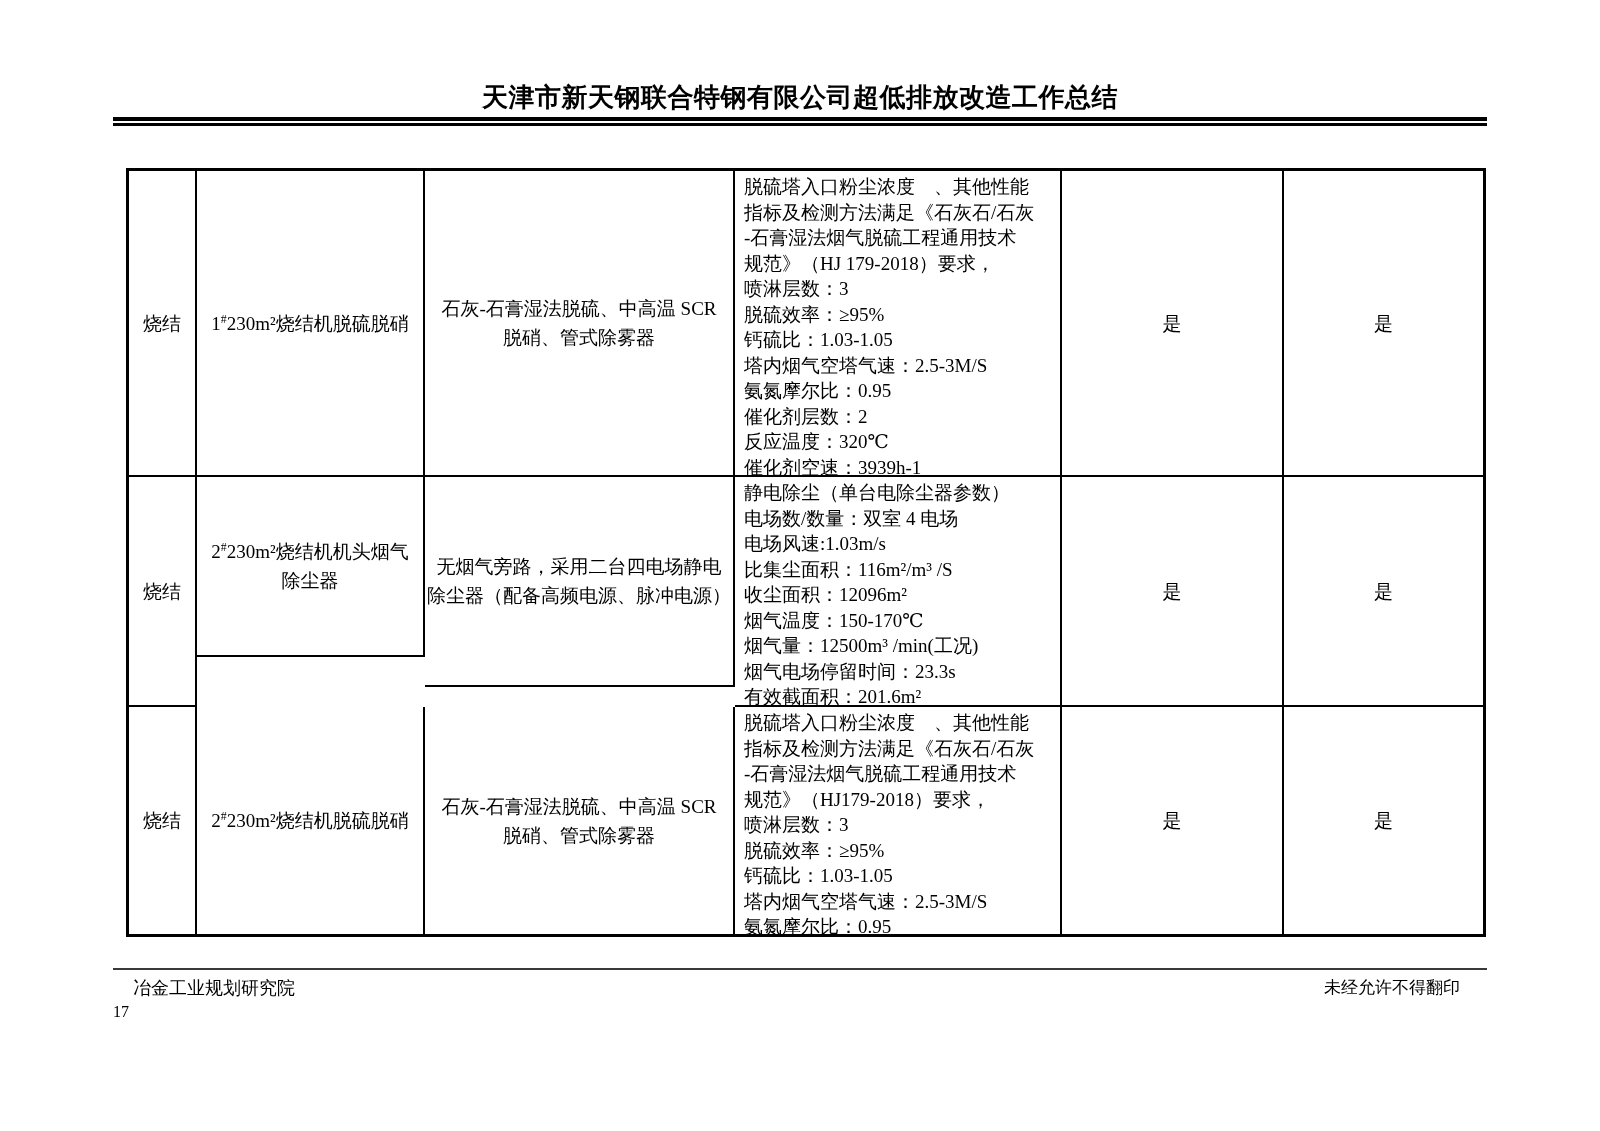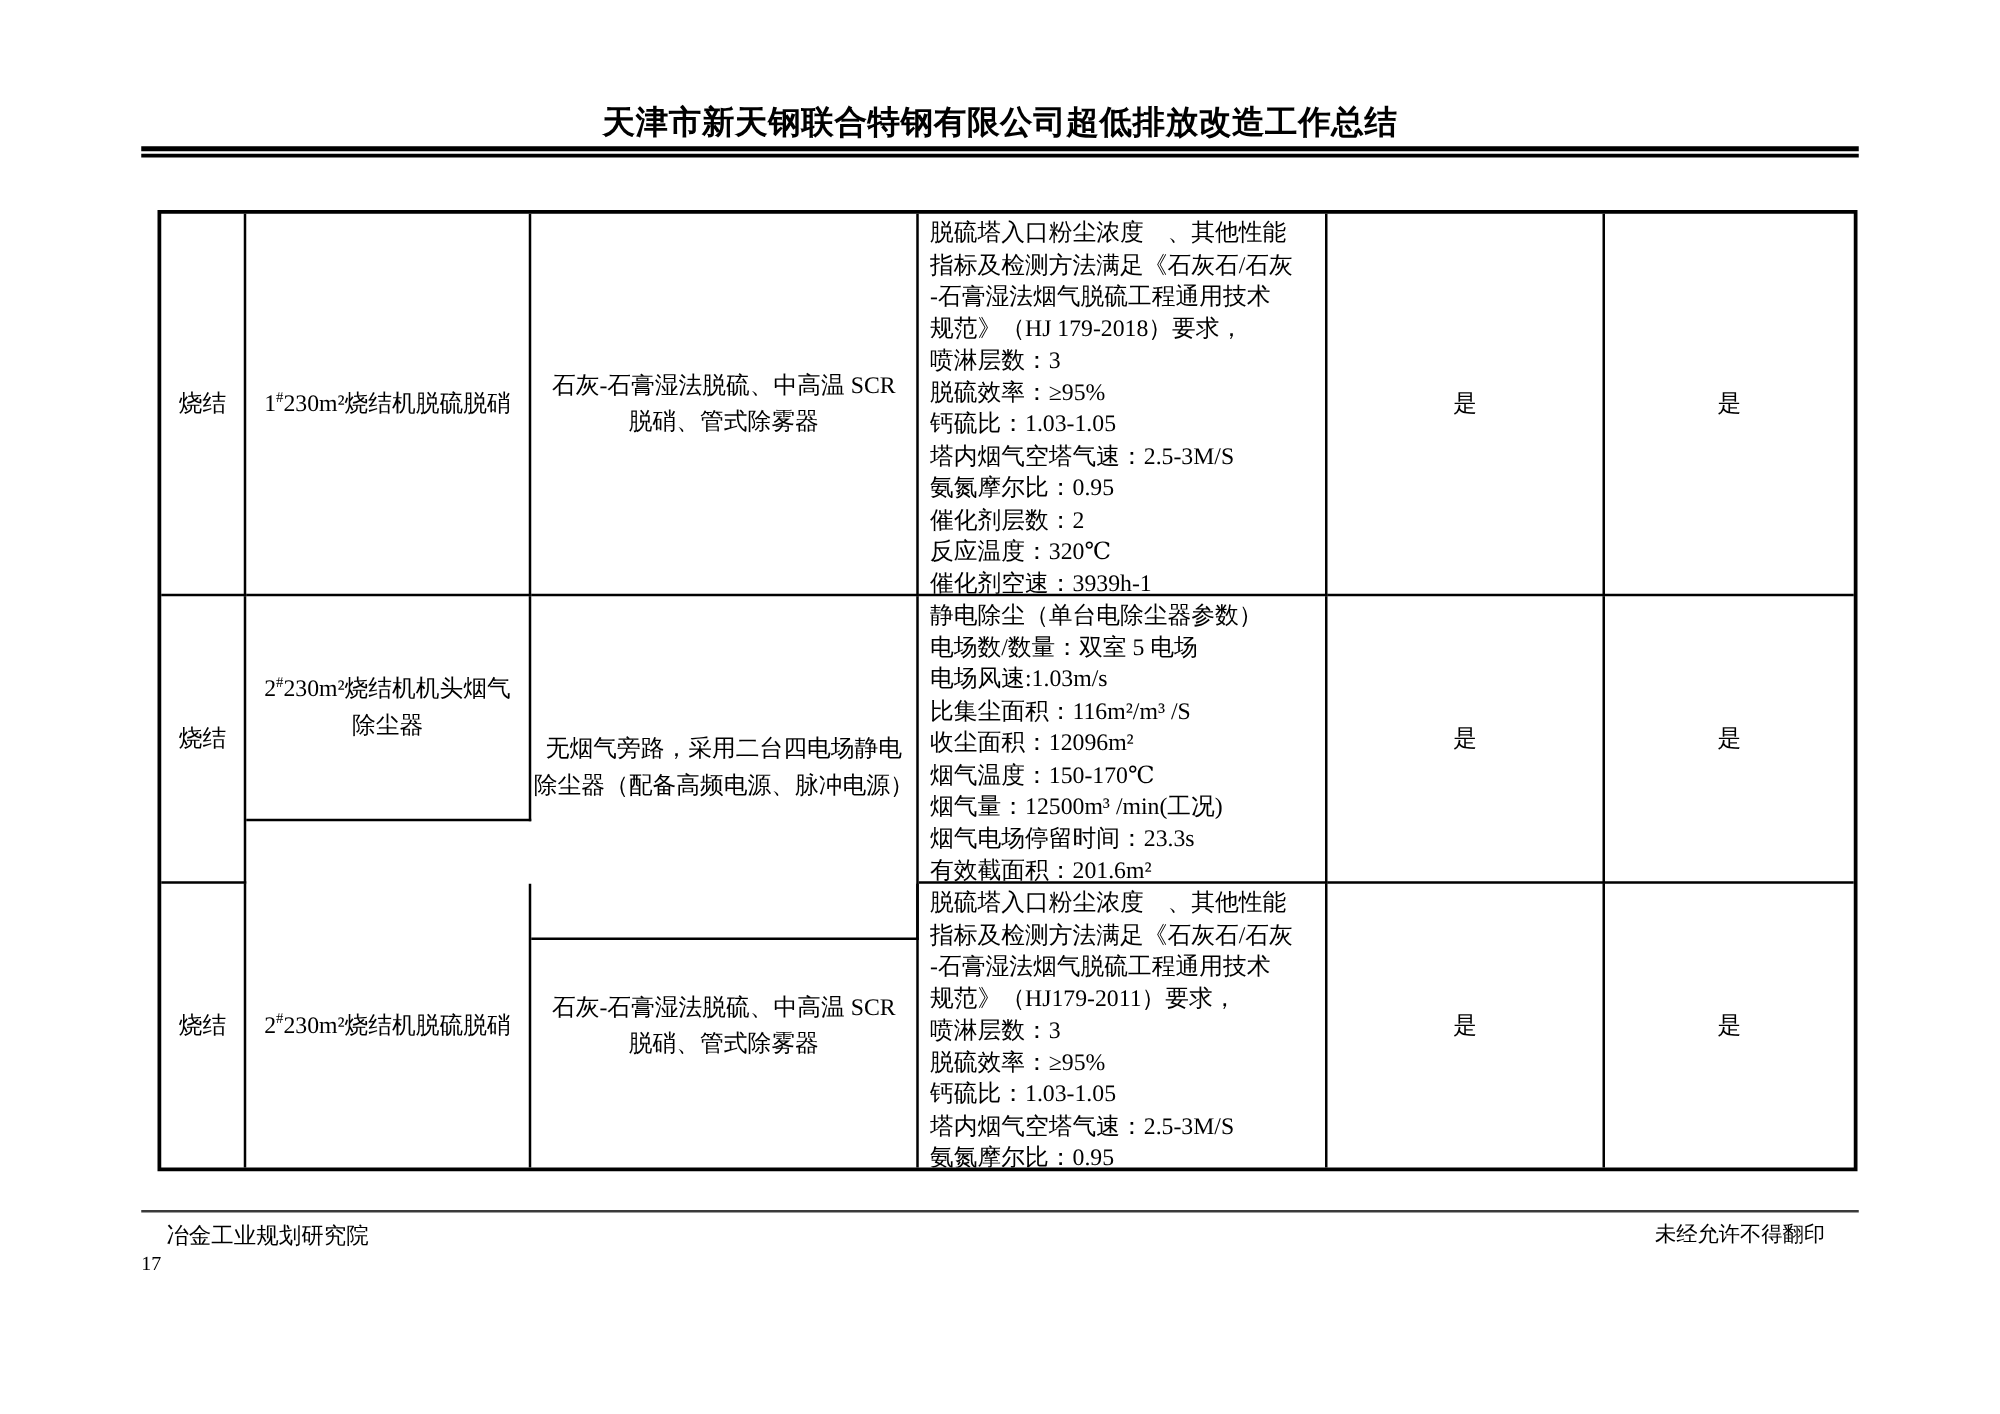--- a/index.html
+++ b/index.html
@@ -99,27 +99,27 @@
       </div>
     </div>
     <div class="trow" style="height: 230px;">
       <div class="cell center" style="height: 230px;">
         <div>烧结</div>
       </div>
       <div class="cell center" style="height: 180px;">
         <div>2<sup>#</sup>230m²烧结机机头烟气</div>
         <div>除尘器</div>
       </div>
-      <div class="cell center" style="height: 275px;">
+      <div class="cell center" style="height: 210px;">
         <div>无烟气旁路，采用二台四电场静电</div>
         <div>除尘器（配备高频电源、脉冲电源）</div>
       </div>
       <div class="cell params" style="height: 230px;">
         <div>静电除尘（单台电除尘器参数）</div>
-        <div>电场数/数量：双室 5 电场</div>
+        <div>电场数/数量：双室 4 电场</div>
         <div>电场风速:1.03m/s</div>
         <div>比集尘面积：116m²/m³ /S</div>
         <div>收尘面积：12096m²</div>
         <div>烟气温度：150-170℃</div>
         <div>烟气量：12500m³ /min(工况)</div>
         <div>烟气电场停留时间：23.3s</div>
         <div>有效截面积：201.6m²</div>
       </div>
       <div class="cell center" style="height: 230px;">
         <div>是</div>
@@ -136,21 +136,21 @@
         <div>2<sup>#</sup>230m²烧结机脱硫脱硝</div>
       </div>
       <div class="cell center" style="height: 227px;">
         <div>石灰-石膏湿法脱硫、中高温 SCR</div>
         <div>脱硝、管式除雾器</div>
       </div>
       <div class="cell params" style="height: 227px;">
         <div>脱硫塔入口粉尘浓度　、其他性能</div>
         <div>指标及检测方法满足《石灰石/石灰</div>
         <div>-石膏湿法烟气脱硫工程通用技术</div>
-        <div>规范》（HJ179-2011）要求，</div>
+        <div>规范》（HJ179-2018）要求，</div>
         <div>喷淋层数：3</div>
         <div>脱硫效率：≥95%</div>
         <div>钙硫比：1.03-1.05</div>
         <div>塔内烟气空塔气速：2.5-3M/S</div>
         <div>氨氮摩尔比：0.95</div>
       </div>
       <div class="cell center" style="height: 227px;">
         <div>是</div>
       </div>
       <div class="cell center" style="height: 227px;">

